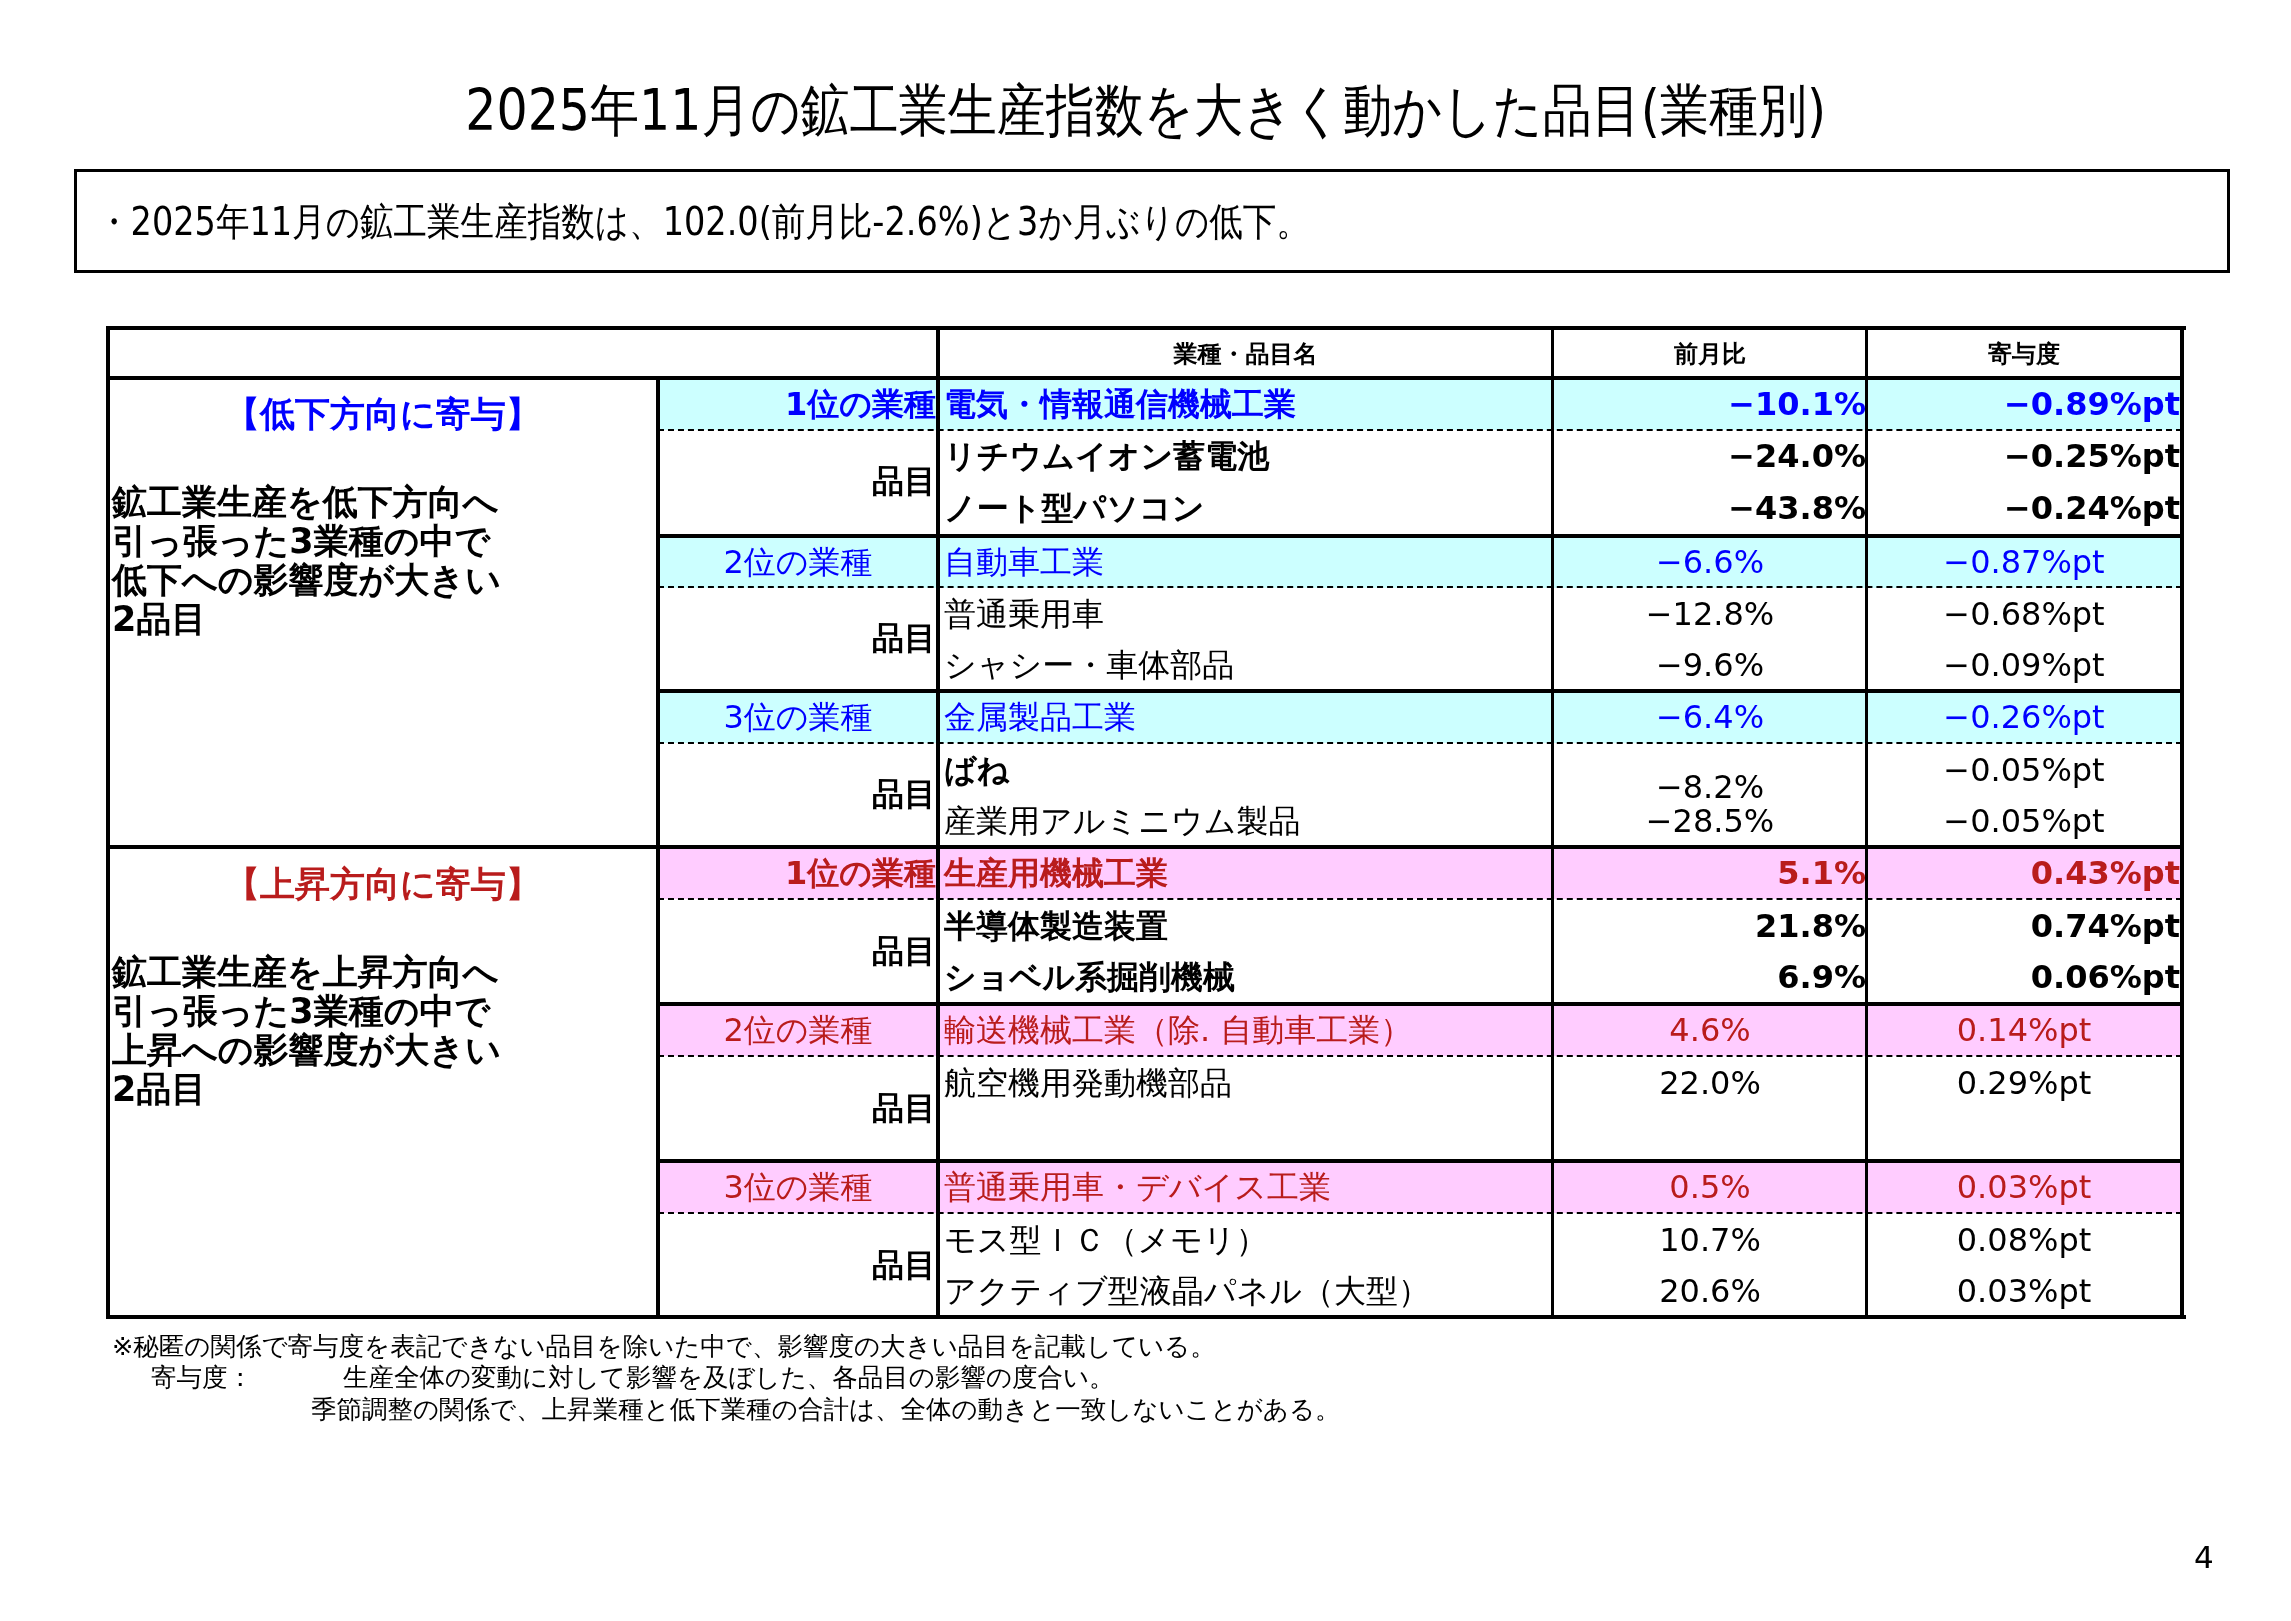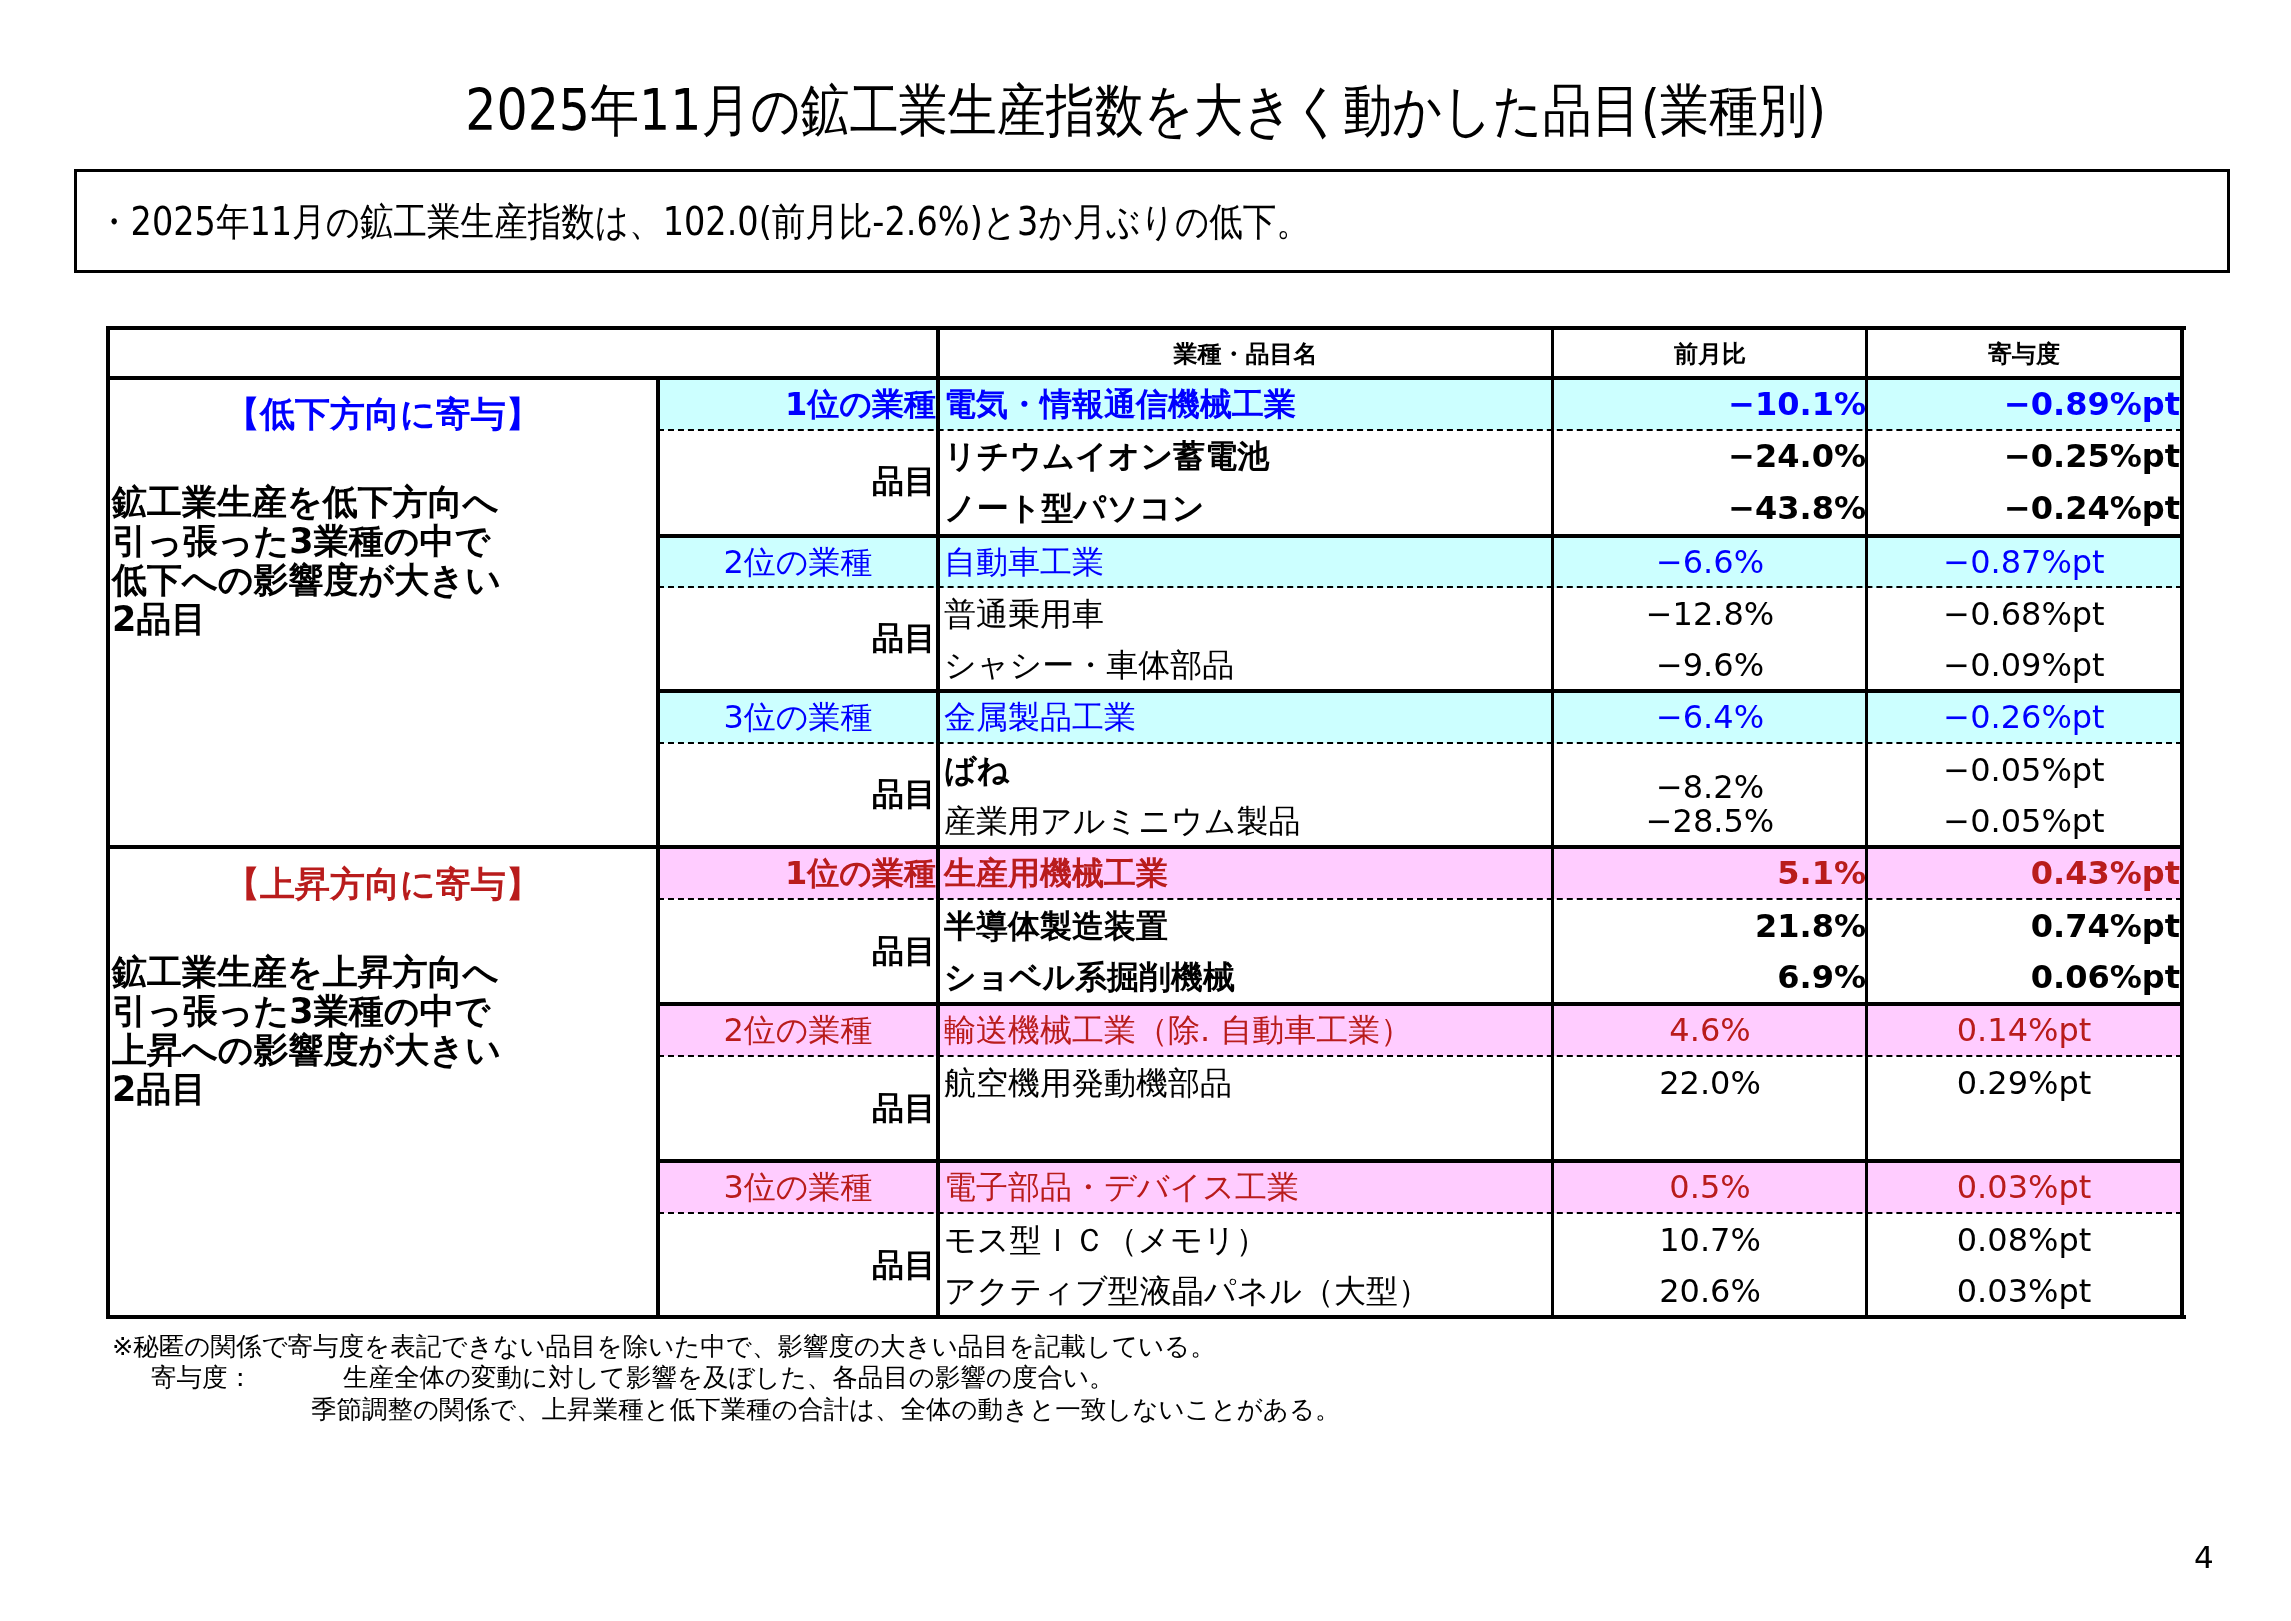--- a/index.html
+++ b/index.html
@@ -160,21 +160,21 @@
   <div class="cell-text center red" style="left:554px;top:678px;width:276px;">2位の業種</div>
   <div class="cell-text red" style="left:838px;top:678px;">輸送機械工業（除. 自動車工業）</div>
   <div class="cell-text center red" style="left:1448px;top:678px;width:312px;">4.6%</div>
   <div class="cell-text center red" style="left:1762px;top:678px;width:312px;">0.14%pt</div>
   <div class="cell-text center bold" style="left:554px;top:756px;width:276px;">品目</div>
   <div class="cell-text" style="left:838px;top:731px;">航空機用発動機部品</div>
   <div class="cell-text center" style="left:1448px;top:731px;width:312px;">22.0%</div>
   <div class="cell-text center" style="left:1762px;top:731px;width:312px;">0.29%pt</div>
 
   <div class="cell-text center red" style="left:554px;top:835px;width:276px;">3位の業種</div>
-  <div class="cell-text red" style="left:838px;top:835px;">電子部品・デバイス工業</div>
+  <div class="cell-text red" style="left:838px;top:835px;">普通乗用車・デバイス工業</div>
   <div class="cell-text center red" style="left:1448px;top:835px;width:312px;">0.5%</div>
   <div class="cell-text center red" style="left:1762px;top:835px;width:312px;">0.03%pt</div>
   <div class="cell-text center bold" style="left:554px;top:913px;width:276px;">品目</div>
   <div class="cell-text" style="left:838px;top:888px;">モス型ＩＣ（メモリ）</div>
   <div class="cell-text center" style="left:1448px;top:888px;width:312px;">10.7%</div>
   <div class="cell-text center" style="left:1762px;top:888px;width:312px;">0.08%pt</div>
   <div class="cell-text" style="left:838px;top:939px;">アクティブ型液晶パネル（大型）</div>
   <div class="cell-text center" style="left:1448px;top:939px;width:312px;">20.6%</div>
   <div class="cell-text center" style="left:1762px;top:939px;width:312px;">0.03%pt</div>
 </div>

